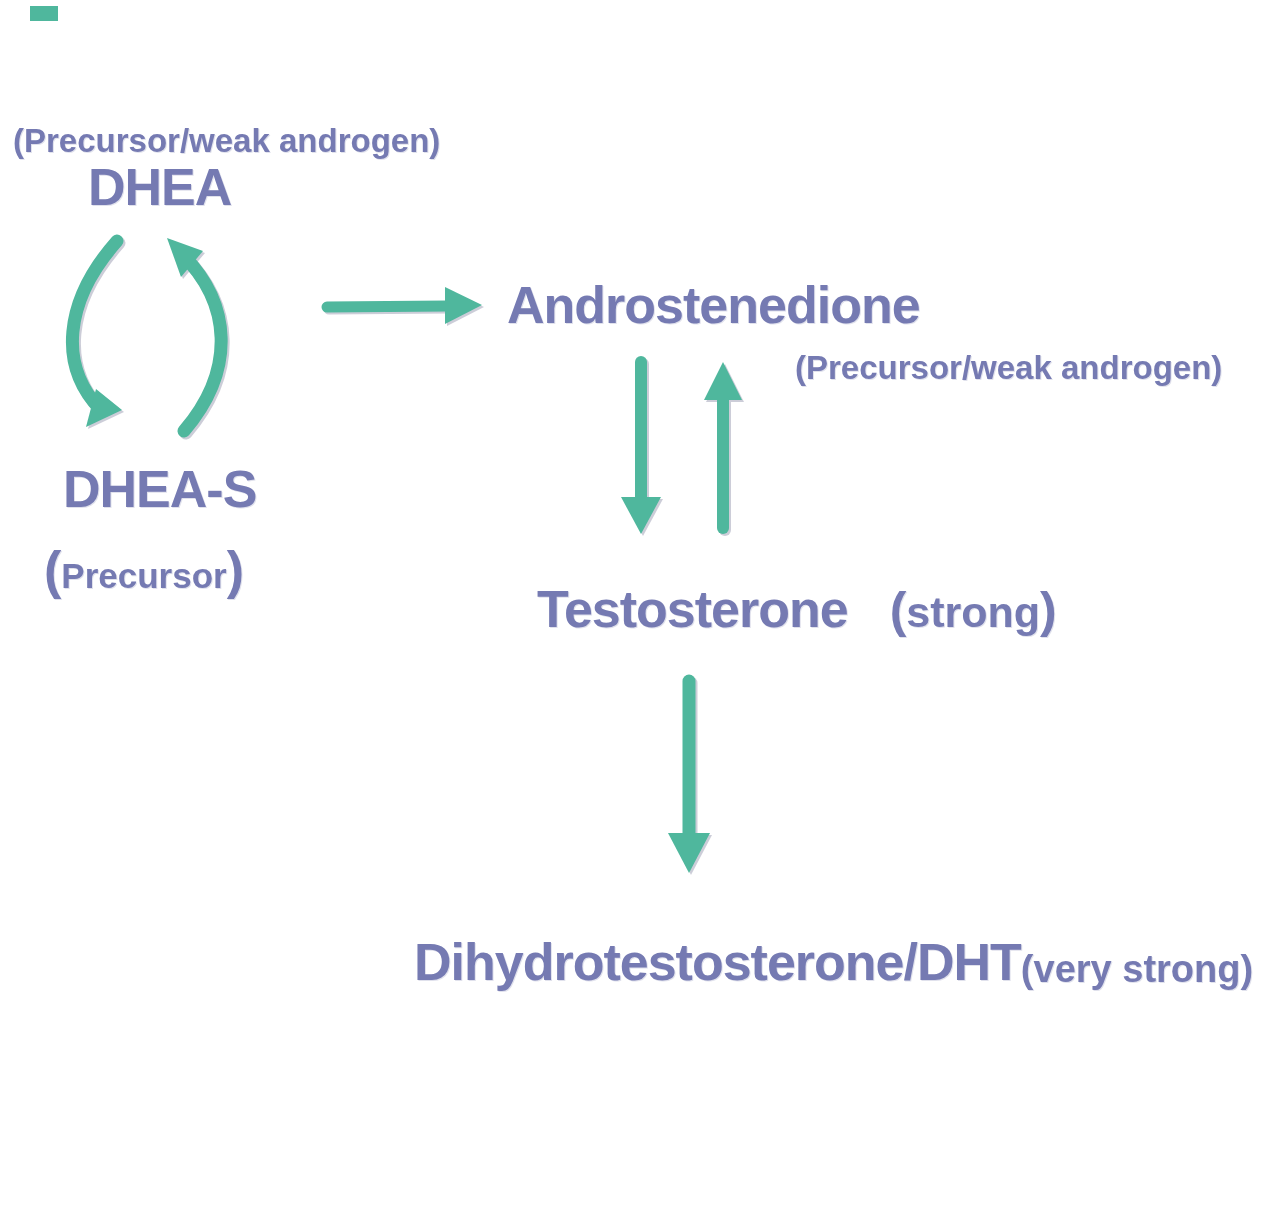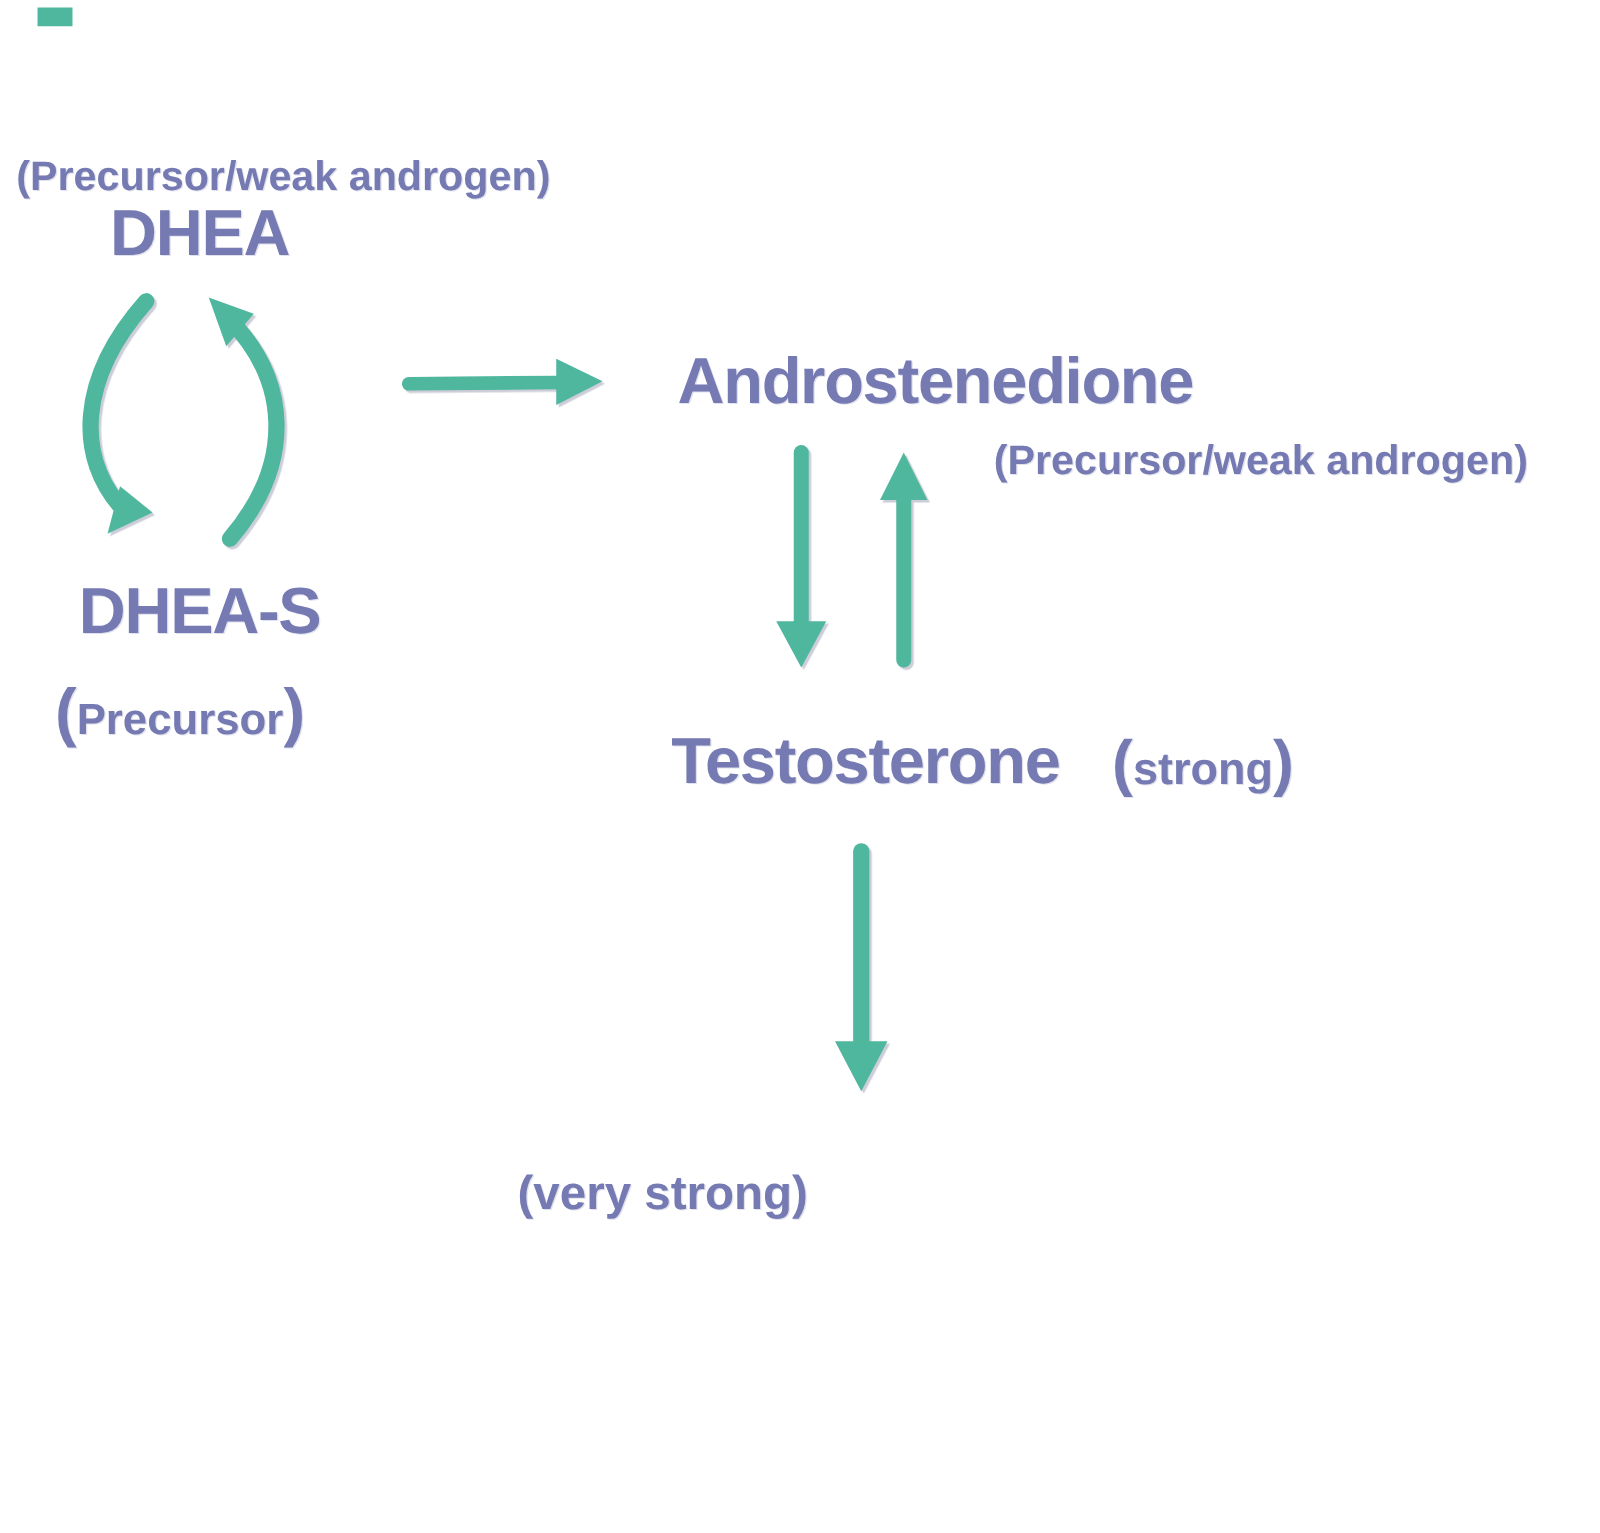--- a/index.html
+++ b/index.html
@@ -24,21 +24,21 @@
   .arrow path{stroke:var(--arrow);fill:none;stroke-linecap:round;}
   .arrow polygon{fill:var(--arrow);}
   .node{position:absolute;font-size:52px;line-height:1;letter-spacing:-1px;white-space:nowrap;}
   .ann{position:absolute;font-size:33px;line-height:1;white-space:nowrap;}
   .ann-row{position:absolute;display:flex;align-items:baseline;font-size:35px;line-height:1;white-space:nowrap;}
   .node-row{position:absolute;display:flex;align-items:flex-end;line-height:1;white-space:nowrap;}
   .node-text{font-size:52px;letter-spacing:-1px;}
   .big-paren{font-size:52px;line-height:1;}
   .strength{display:inline-flex;align-items:baseline;margin-left:42px;}
   .strength .big-paren{font-size:50px;}
-  .strength-text{font-size:36px;}
+  .strength-text{font-size:43px;}
   .strength-plain{font-size:38px;}
   .watermark{position:absolute;left:1043px;top:1136px;font-size:40px;line-height:1;}
   .corner-mark{position:absolute;left:30px;top:6px;width:28px;height:15px;background:var(--arrow);}
 </style>
 </head>
 <body>
 
 <div class="canvas">
 
   <svg class="arrows" width="1280" height="1226" viewBox="0 0 1280 1226">
@@ -75,31 +75,32 @@
   <div class="node" style="left:88px;top:161px">DHEA</div>
 
   <div class="node" style="left:63px;top:463px">DHEA-S</div>
 
   <div class="ann-row" style="left:44px;top:544px">
     <span class="big-paren">(</span>
     <span>Precursor</span>
     <span class="big-paren">)</span>
   </div>
 
-  <div class="node" style="left:542px;top:279px">Androstenedione</div>
+  <div class="node" style="left:507px;top:279px">Androstenedione</div>
 
   <div class="ann" style="left:795px;top:351px">(Precursor/weak androgen)</div>
 
   <div class="node-row" style="left:537px;top:583px">
     <span class="node-text">Testosterone</span>
     <span class="strength">
       <span class="big-paren">(</span>
       <span class="strength-text">strong</span>
       <span class="big-paren">)</span>
     </span>
   </div>
 
   <div class="node-row" style="left:414px;top:936px">
+    <span class="node-text">Dihydrotestosterone/DHT</span>
     <span class="strength-plain">(very strong)</span>
   </div>
 
 
 </div>
 
 </body></html>

